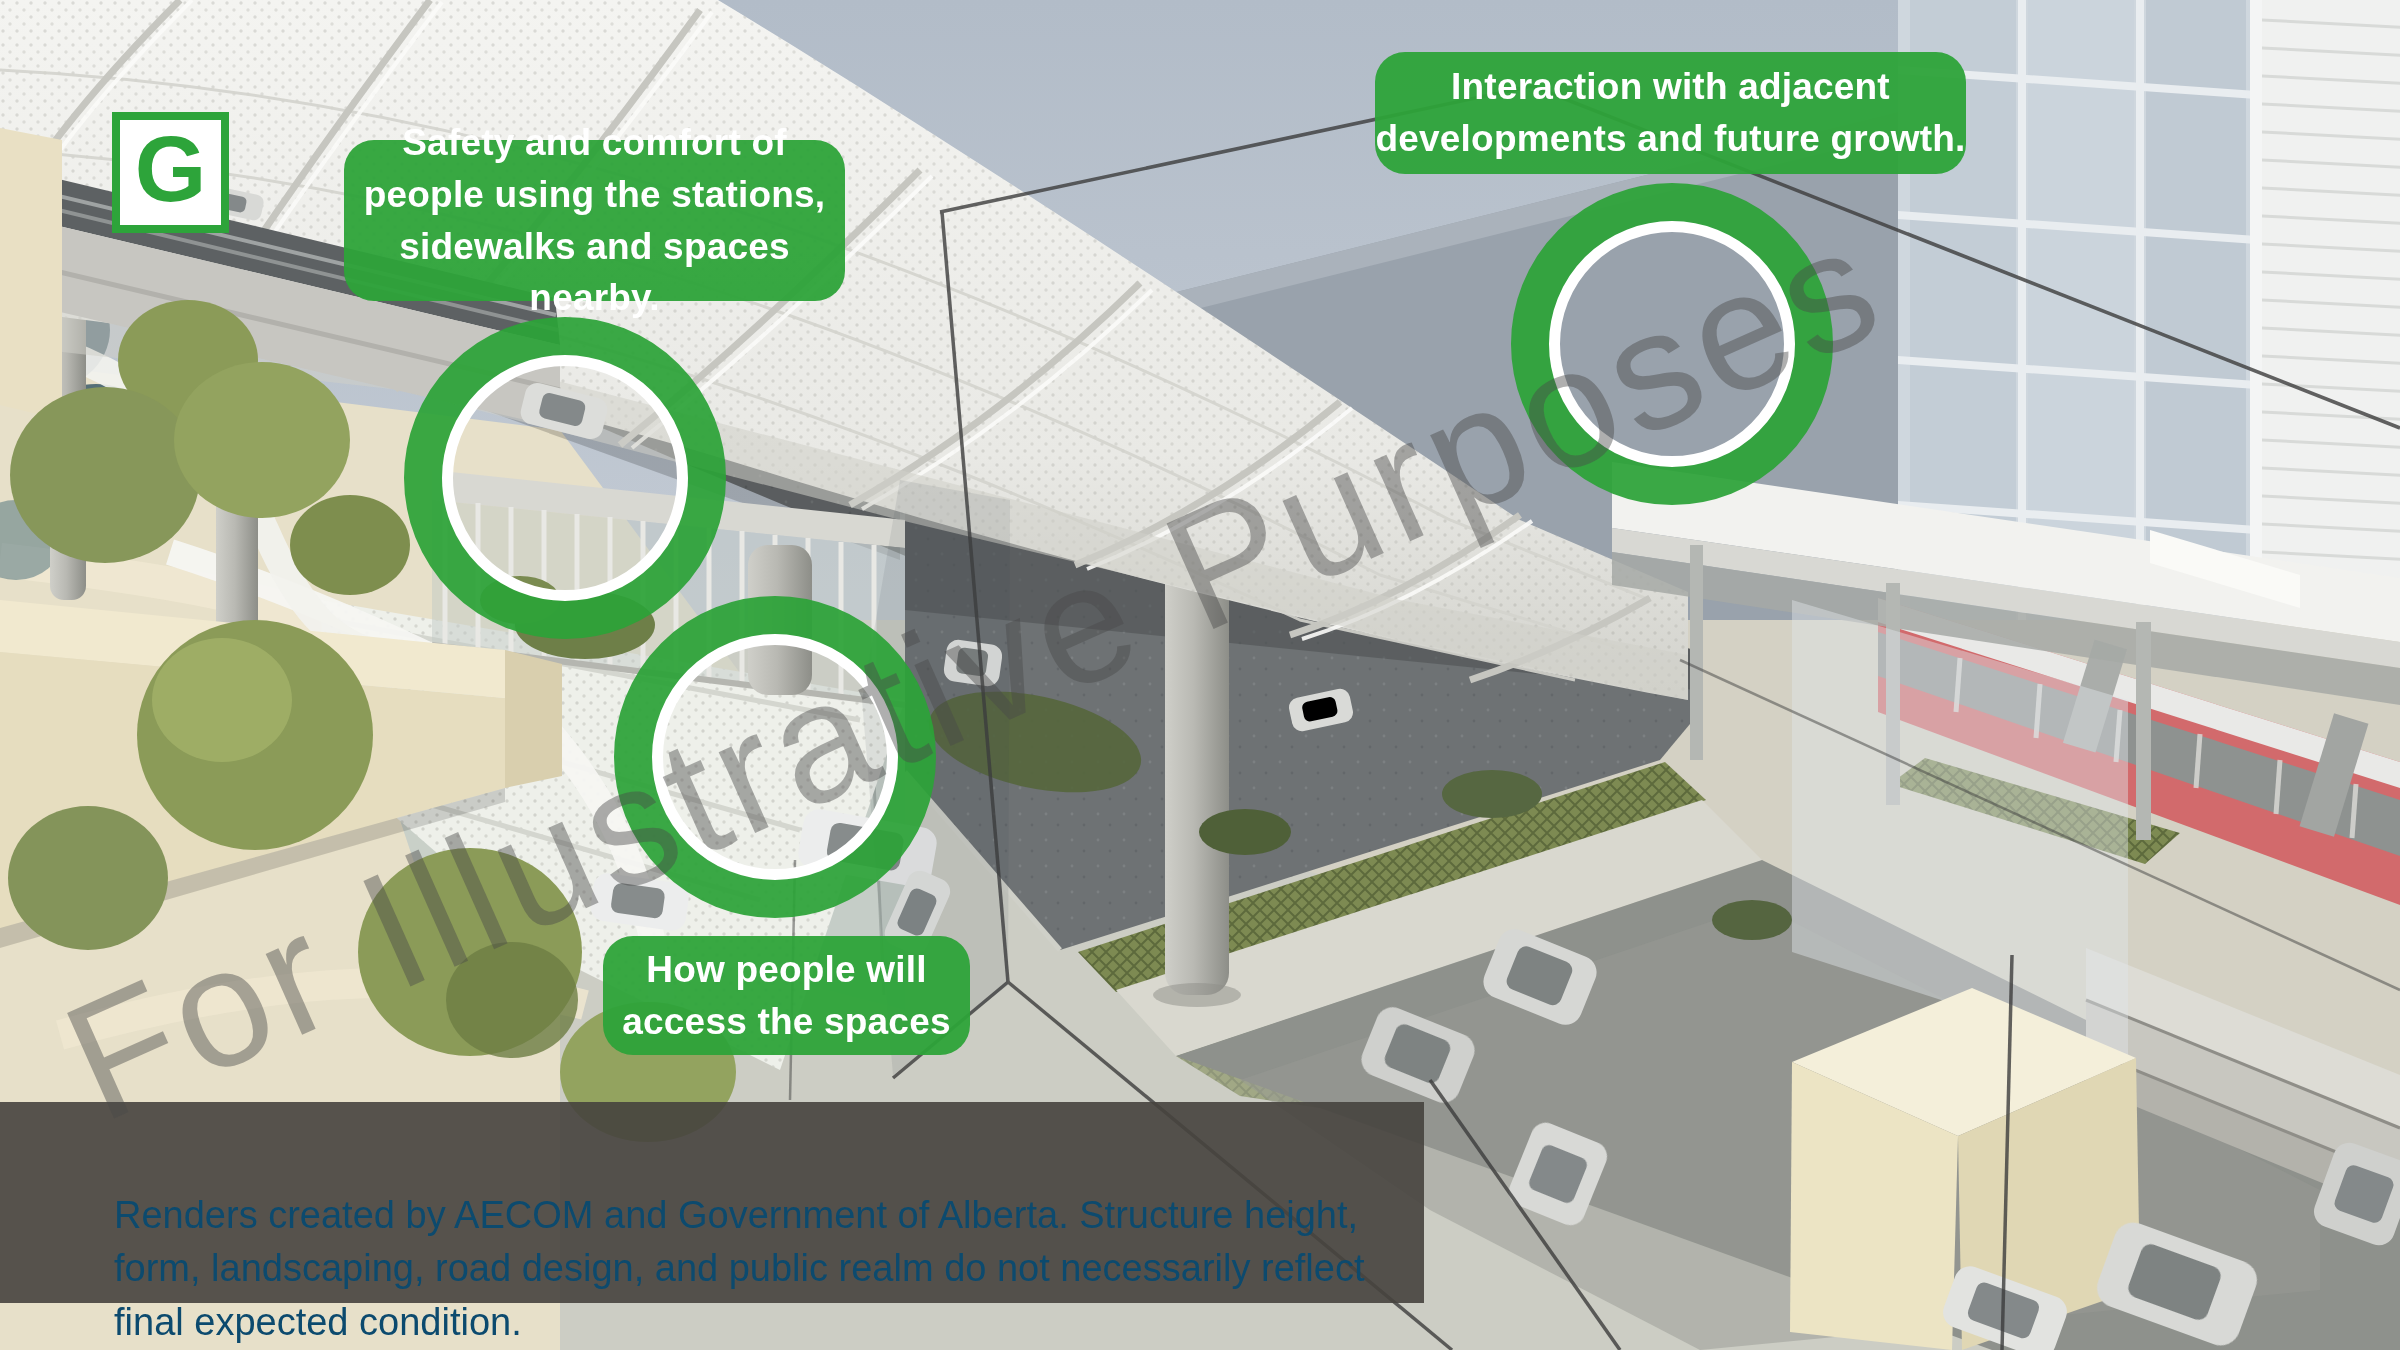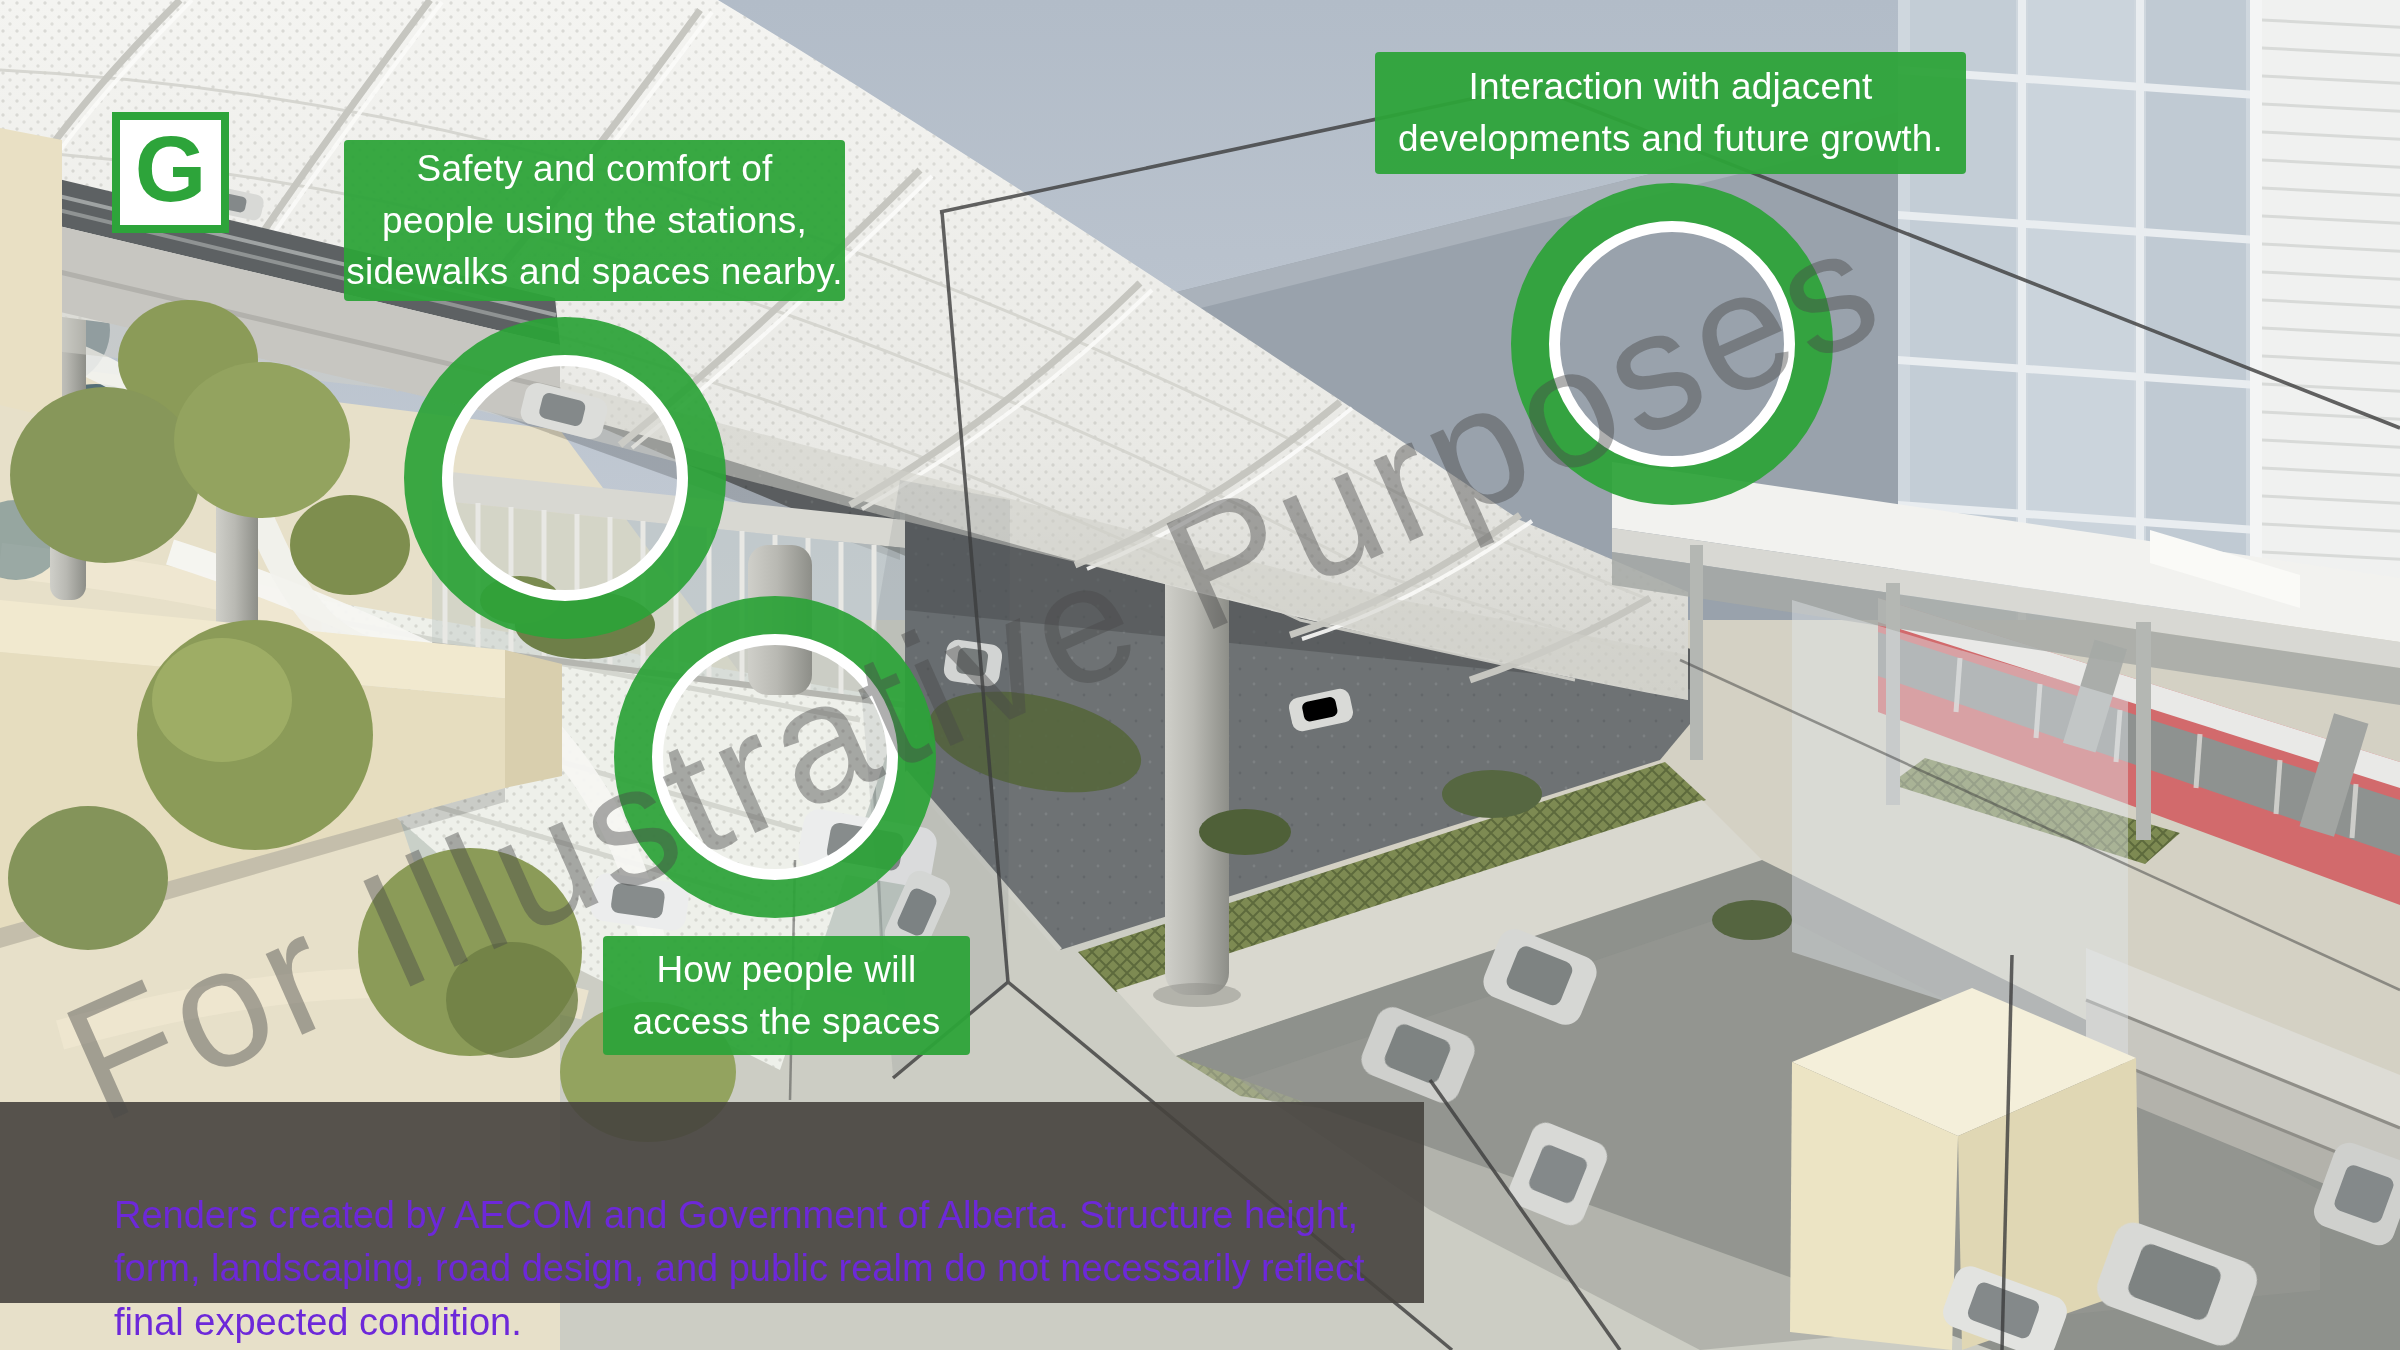--- a/index.html
+++ b/index.html
@@ -6,38 +6,38 @@
   #stage{position:relative;width:2400px;height:1350px;overflow:hidden;
          font-family:"Liberation Sans","DejaVu Sans",sans-serif;background:#c9c7bc;}
   #scene{position:absolute;left:0;top:0;z-index:0;}
 
   
   .ring{position:absolute;border-radius:50%;box-sizing:border-box;z-index:3;}
   .ring-outer{width:322px;height:322px;border:42px solid rgba(44,162,56,0.93);}
   .ring-white{position:absolute;left:50%;top:50%;transform:translate(-50%,-50%);
               width:246px;height:246px;border:11px solid #ffffff;border-radius:50%;box-sizing:border-box;}
 
-  .callout{position:absolute;background:rgba(45,163,57,0.95);color:#fff;font-weight:normal;
-           text-align:center;border-radius:4px;display:flex;align-items:center;justify-content:center;
+  .callout{position:absolute;background:rgba(45,163,57,0.95);color:#fff;font-weight:bold;
+           text-align:center;border-radius:30px;display:flex;align-items:center;justify-content:center;
            white-space:pre-line;z-index:5;font-size:37px;line-height:1.40;letter-spacing:0.2px;}
   #callout-safety{left:344px;top:140px;width:501px;height:161px;}
   #callout-interaction{left:1375px;top:52px;width:591px;height:122px;}
   #callout-access{left:603px;top:936px;width:367px;height:119px;}
 
   #g-logo{position:absolute;left:112px;top:112px;width:117px;height:121px;background:#fff;
           border:8px solid #2da43a;box-sizing:border-box;display:flex;align-items:center;justify-content:center;
           z-index:5;}
   #g-logo span{color:#2da43a;font-size:92px;font-weight:bold;line-height:1;transform:translateY(-4px);}
 
   #watermark{position:absolute;left:78px;top:975px;z-index:6;white-space:nowrap;
              font-size:168px;letter-spacing:6px;color:rgba(72,72,72,0.44);
              transform:rotate(-24deg);transform-origin:0 50%;pointer-events:none;}
 
   #disclaimer{position:absolute;left:0;top:1102px;width:1424px;height:201px;z-index:4;
-              background:rgba(70,66,62,0.90);color:#6d28d9;box-sizing:border-box;
+              background:rgba(70,66,62,0.90);color:#0c4a6e;box-sizing:border-box;
               padding:34px 30px 0 114px;font-size:38px;line-height:1.40;white-space:pre-line;}
 </style>
 </head>
 <body>
 
 <div id="stage">
 
   <svg id="scene" width="2400" height="1350" viewBox="0 0 2400 1350" aria-hidden="true">
     <defs>
       <linearGradient id="skyG" x1="0" y1="0" x2="0" y2="1">

